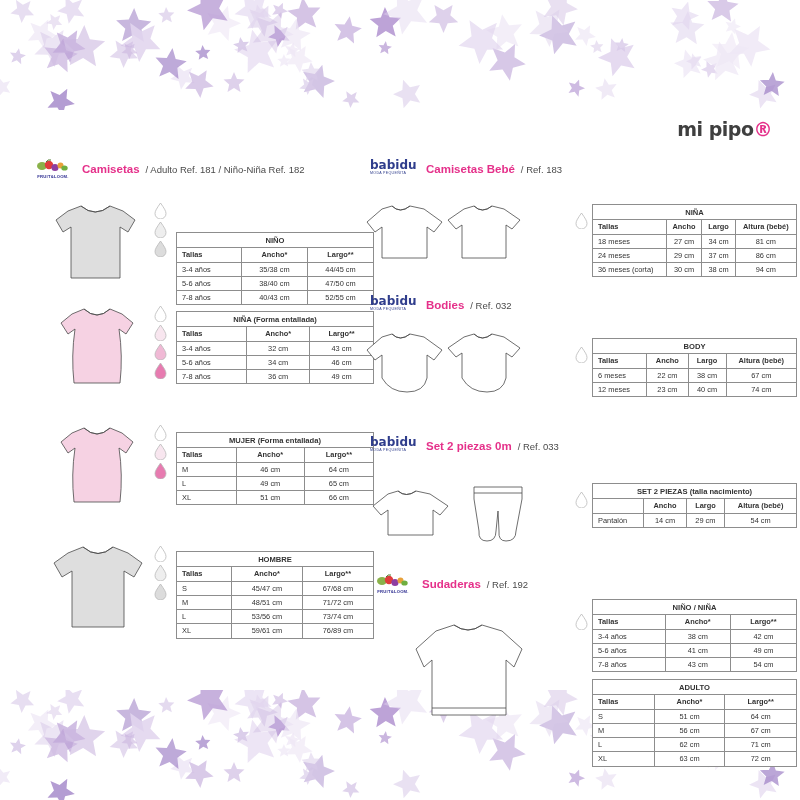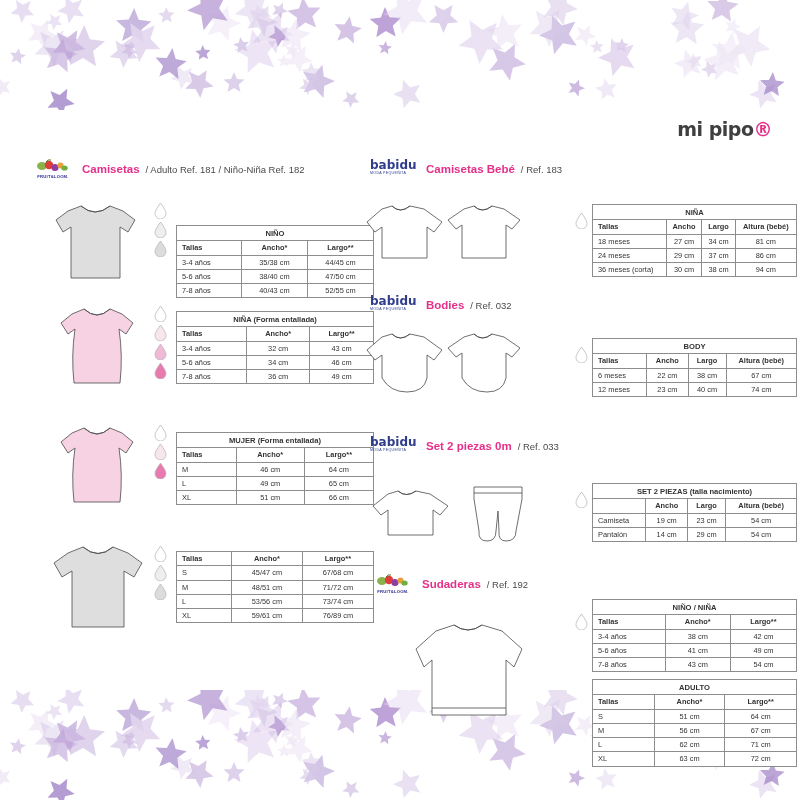--- a/index.html
+++ b/index.html
@@ -849,21 +849,21 @@
         <svg class="drop" width="13" height="17" viewBox="0 0 13 17">
             <path d="M6.5 1 C3 6 1 9 1 11.5 A5.5 5.5 0 0 0 12 11.5 C12 9 10 6 6.5 1 Z" fill="#ffffff" stroke="#b9b9b9" stroke-width="0.8"></path>
           </svg>
         <svg class="drop" width="13" height="17" viewBox="0 0 13 17">
             <path d="M6.5 1 C3 6 1 9 1 11.5 A5.5 5.5 0 0 0 12 11.5 C12 9 10 6 6.5 1 Z" fill="#eeeeee" stroke="#b9b9b9" stroke-width="0.8"></path>
           </svg>
         <svg class="drop" width="13" height="17" viewBox="0 0 13 17">
             <path d="M6.5 1 C3 6 1 9 1 11.5 A5.5 5.5 0 0 0 12 11.5 C12 9 10 6 6.5 1 Z" fill="#dcdcdc" stroke="#b9b9b9" stroke-width="0.8"></path>
           </svg>
       </div>
-      <div class="tbl-wrap" style="left:146px; top:41px; width:198px;">
+      <div class="tbl-wrap" style="left:146px; top:48px; width:198px;">
         <table class="sz" style="width:198px;">
           <tbody>
               <tr>
                 <th class="cap" colspan="3">NIÑO</th>
               </tr>
           <tr>
             <th class="lbl">Tallas</th>
             <th>Ancho*</th>
             <th>Largo**</th>
           </tr>
@@ -1002,20 +1002,23 @@
         <svg class="drop" width="13" height="17" viewBox="0 0 13 17">
             <path d="M6.5 1 C3 6 1 9 1 11.5 A5.5 5.5 0 0 0 12 11.5 C12 9 10 6 6.5 1 Z" fill="#eeeeee" stroke="#b9b9b9" stroke-width="0.8"></path>
           </svg>
         <svg class="drop" width="13" height="17" viewBox="0 0 13 17">
             <path d="M6.5 1 C3 6 1 9 1 11.5 A5.5 5.5 0 0 0 12 11.5 C12 9 10 6 6.5 1 Z" fill="#dcdcdc" stroke="#b9b9b9" stroke-width="0.8"></path>
           </svg>
       </div>
       <div class="tbl-wrap" style="left:146px; top:24px; width:198px;">
         <table class="sz" style="width:198px;">
           <tbody>
+              <tr>
+                <th class="cap" colspan="3">HOMBRE</th>
+              </tr>
           <tr>
             <th class="lbl">Tallas</th>
             <th>Ancho*</th>
             <th>Largo**</th>
           </tr>
           <tr>
             <td class="lbl">S</td>
             <td>45/47 cm</td>
             <td>67/68 cm</td>
           </tr>
@@ -1192,26 +1195,20 @@
         <table class="sz" style="width:205px;">
           <tbody>
               <tr>
                 <th class="cap" colspan="4">SET 2 PIEZAS (talla nacimiento)</th>
               </tr>
           <tr>
             <th class="lbl"></th>
             <th>Ancho</th>
             <th>Largo</th>
             <th>Altura (bebé)</th>
-          </tr>
-          <tr>
-            <td class="lbl">Camiseta</td>
-            <td>19 cm</td>
-            <td>23 cm</td>
-            <td>54 cm</td>
           </tr>
           <tr>
             <td class="lbl">Pantalón</td>
             <td>14 cm</td>
             <td>29 cm</td>
             <td>54 cm</td>
           </tr>
         </tbody>
           </table>
       </div>

